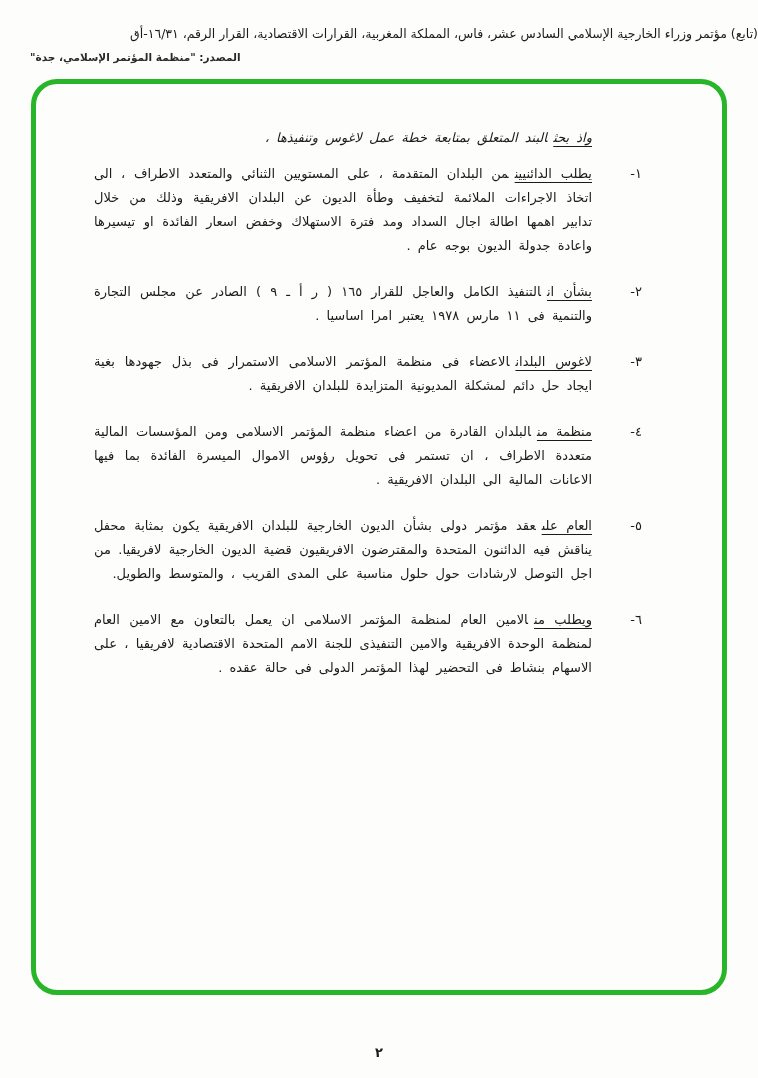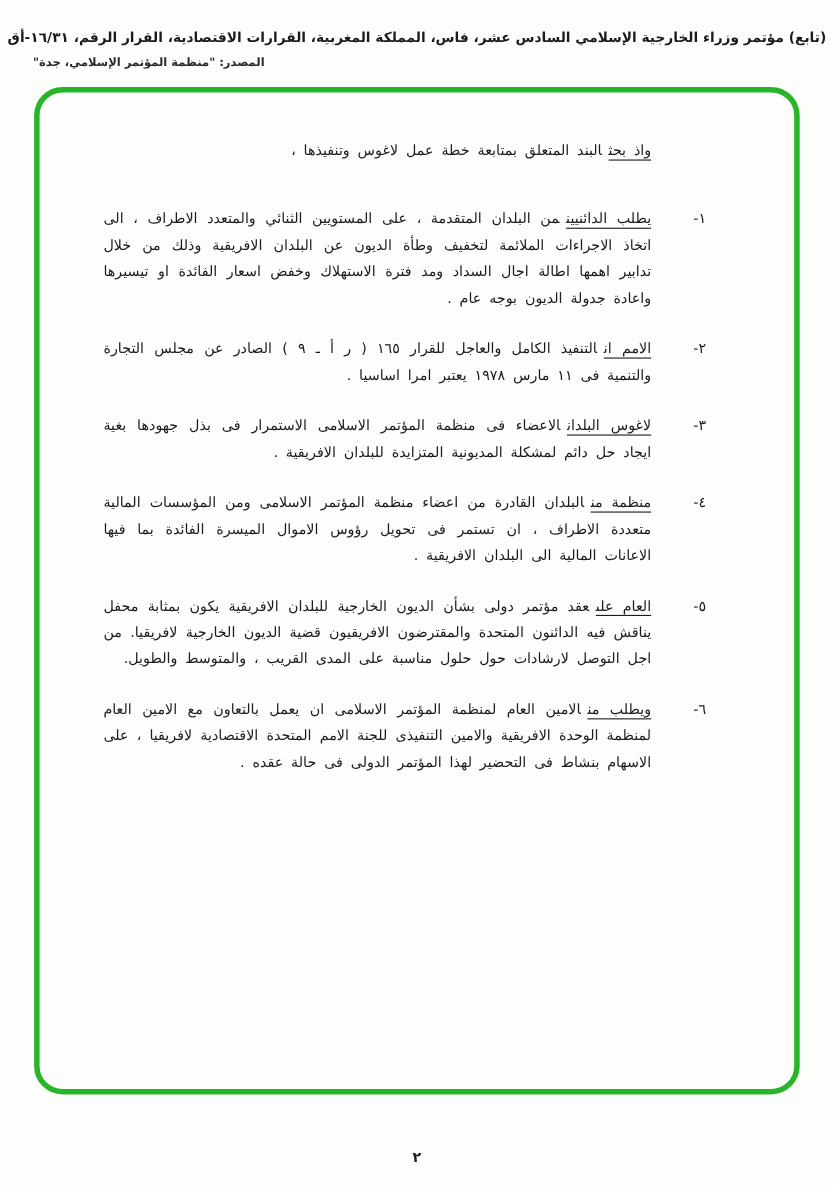--- a/index.html
+++ b/index.html
@@ -19,22 +19,22 @@
     height:1078px;
     background:var(--paper);
     margin:0 auto;
     overflow:hidden;
   }
   .header{
     padding-top:26px;
   }
   .title{
     direction:rtl;
-    text-align:center;
-    font-weight:bold;
+    text-align:right;
+    font-weight:normal;
     font-size:12.5px;
     white-space:nowrap;
     letter-spacing:0px;
   }
   .source{
     direction:rtl;
     text-align:left;
     padding-left:30px;
     margin-top:10px;
     font-weight:bold;
@@ -53,21 +53,22 @@
     direction:rtl;
     padding:42px 80px 0 58px;
     font-size:13px;
     line-height:24px;
     text-align:justify;
     word-spacing:3px;
     color:var(--ink);
   }
   .intro{
     padding-right:50px;
-    margin-bottom:38px;
+    margin-bottom:12px;
+    font-style:italic;
   }
   .item{
     display:flex;
     gap:16px;
     margin-bottom:22px;
   }
   .num{
     flex:0 0 34px;
     white-space:nowrap;
   }
@@ -112,21 +113,21 @@
           <div class="item">
             <div class="num">١-</div>
             <div class="text">
               <span class="lead">يطلب الدائنيين</span><span>من البلدان المتقدمة ، على المستويين الثنائي والمتعدد الاطراف ، الى اتخاذ الاجراءات الملائمة لتخفيف وطأة الديون عن البلدان الافريقية وذلك من خلال تدابير اهمها اطالة اجال السداد ومد فترة الاستهلاك وخفض اسعار الفائدة او تيسيرها واعادة جدولة الديون بوجه عام .</span>
             </div>
           </div>
 
           <div class="item">
             <div class="num">٢-</div>
             <div class="text">
-              <span class="lead">الامم ان</span><span>التنفيذ الكامل والعاجل للقرار ١٦٥ ( ر أ ـ ٩ ) الصادر عن مجلس التجارة  والتنمية فى ١١ مارس ١٩٧٨ يعتبر امرا اساسيا .</span>
+              <span class="lead">بشأن ان</span><span>التنفيذ الكامل والعاجل للقرار ١٦٥ ( ر أ ـ ٩ ) الصادر عن مجلس التجارة  والتنمية فى ١١ مارس ١٩٧٨ يعتبر امرا اساسيا .</span>
             </div>
           </div>
 
           <div class="item">
             <div class="num">٣-</div>
             <div class="text">
               <span class="lead">لاغوس البلدان</span><span>الاعضاء فى منظمة المؤتمر الاسلامى الاستمرار فى بذل جهودها بغية ايجاد حل دائم لمشكلة المديونية المتزايدة للبلدان الافريقية .</span>
             </div>
           </div>
 

